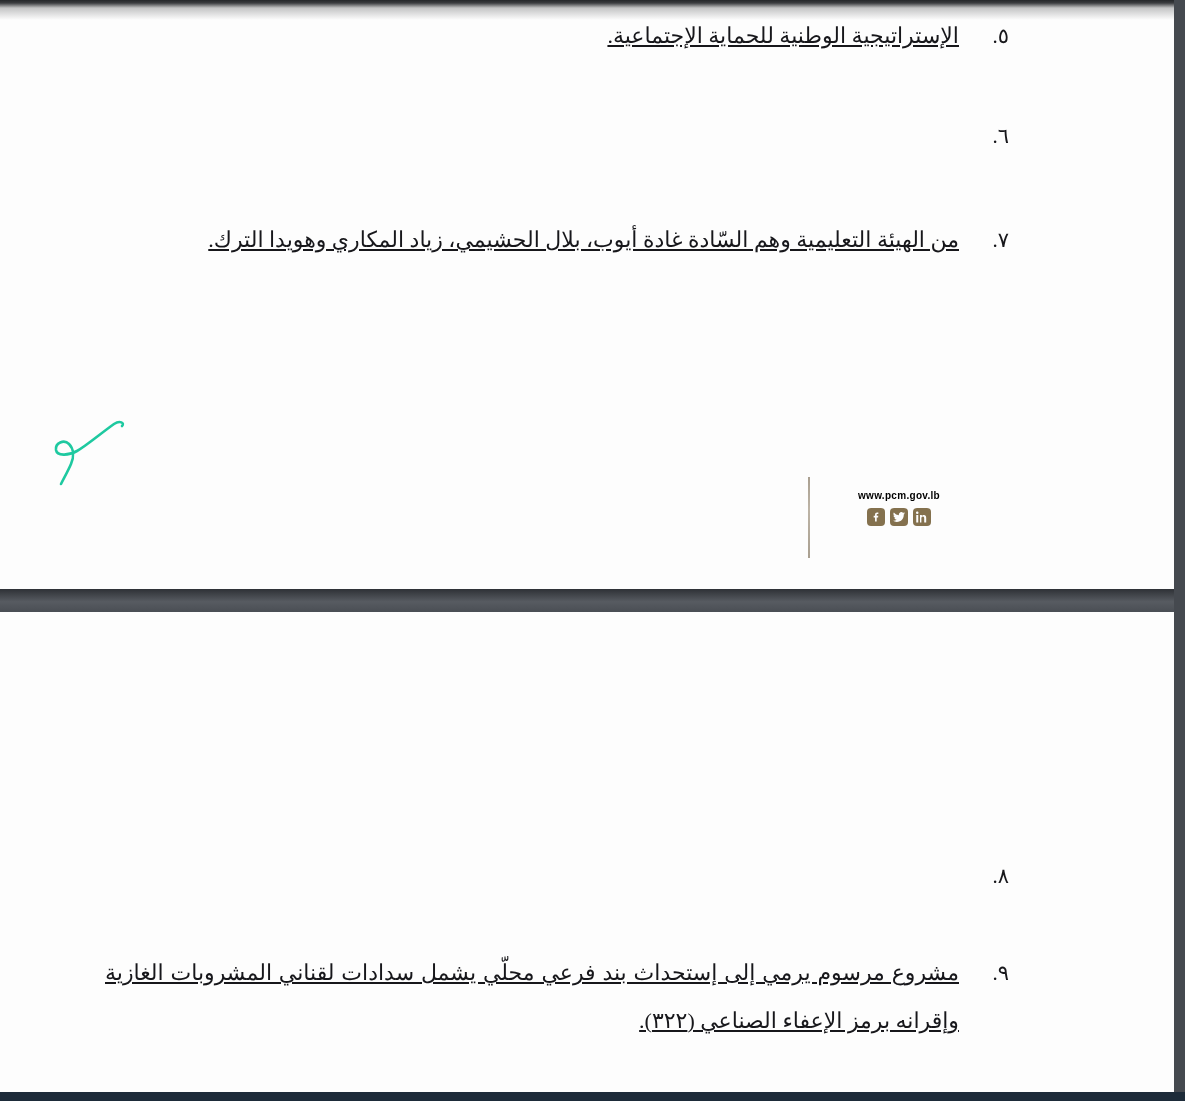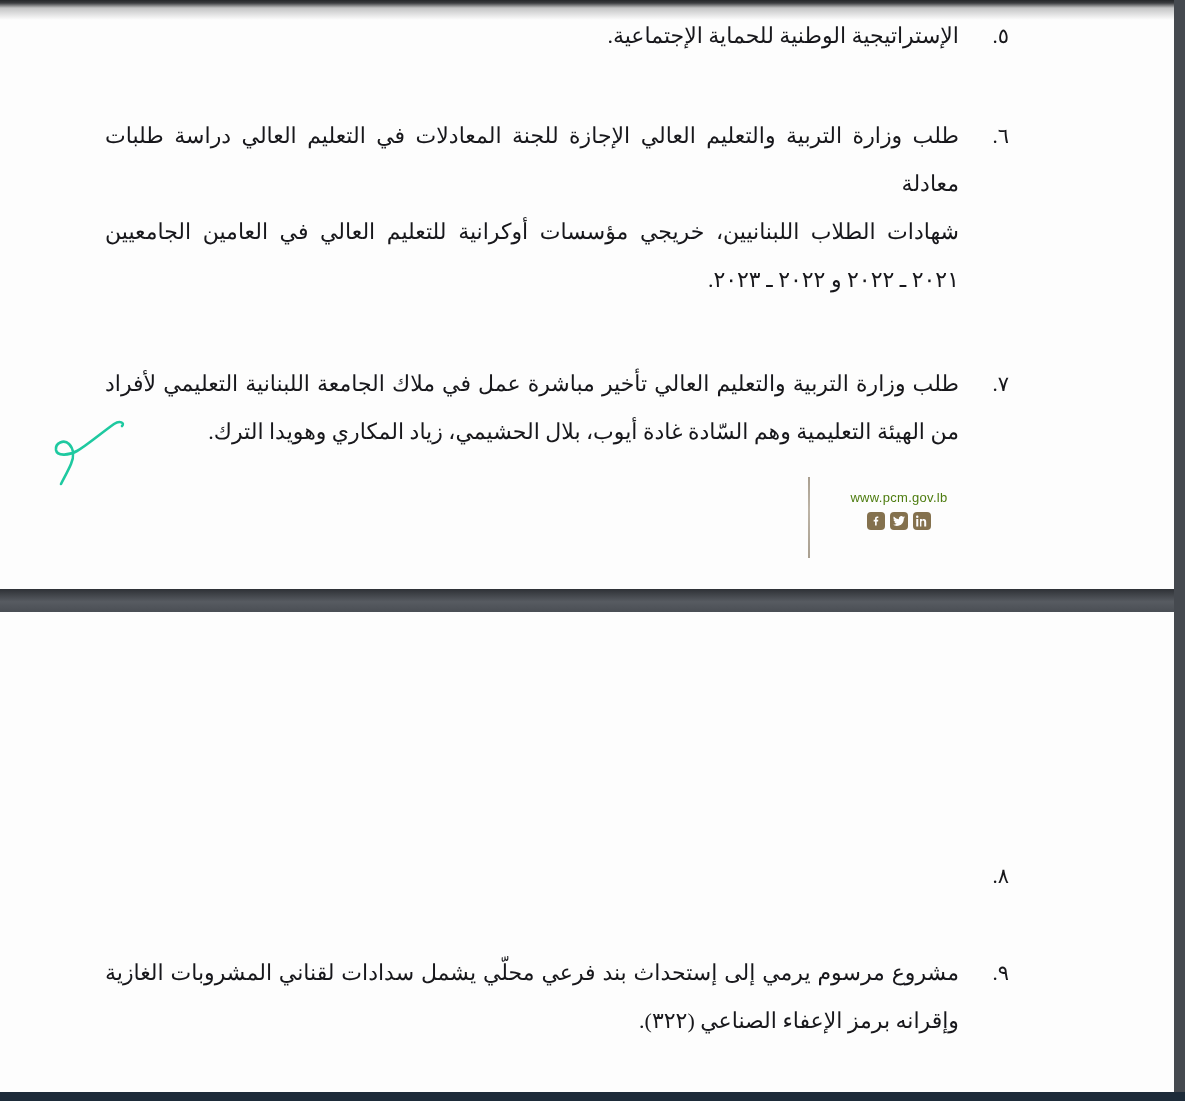--- a/index.html
+++ b/index.html
@@ -13,34 +13,34 @@
   .page1-topshadow{position:absolute;top:0;left:0;width:100%;height:20px;
     background:linear-gradient(180deg,rgba(24,26,30,0.95) 0,rgba(24,26,30,0.85) 3px,rgba(24,26,30,0.25) 8px,rgba(24,26,30,0) 20px);}
   .page-gap{position:absolute;top:589px;left:0;width:1174px;height:23px;
     background:linear-gradient(180deg,#2e3136 0%,#575b61 55%,#4a4e54 100%);}
   .page2{top:612px;height:480px;}
   .bottom-bar{position:absolute;top:1092px;left:0;width:1185px;height:9px;background:#1d2b39;}
 
   .item{display:flex;direction:rtl;padding:0 165px 0 105px;gap:20px;color:#17171b;}
   .num{flex:0 0 30px;font-size:21px;line-height:48px;text-align:right;}
   .body{flex:1;min-width:0;}
-  .line{font-size:22px;line-height:48px;direction:rtl;text-align:justify;text-align-last:justify;}
+  .line{font-size:22px;line-height:48px;direction:rtl;text-align:justify;text-align-last:justify;text-decoration:underline;}
   .line.last{text-align-last:right;}
 
   .item-5{margin-top:12px;}
   .item-6{margin-top:52px;}
   .item-7{margin-top:56px;}
   .item-8{margin-top:240px;}
   .item-9{margin-top:49px;}
 
   .handmark{position:absolute;left:48px;top:410px;}
 
   .footer{position:absolute;left:826px;top:490px;width:146px;text-align:center;}
-  .footer-url{font-size:13px;color:#4d7c0f;letter-spacing:0.3px;
-    font-family:"Liberation Sans","DejaVu Sans",sans-serif;}
+  .footer-url{font-size:10px;color:#000000;letter-spacing:0.3px;
+    font-family:"Liberation Sans","DejaVu Sans",sans-serif;font-weight:bold;}
   .social-row{margin-top:7px;display:flex;justify-content:center;gap:5px;}
   .sicon{width:18px;height:18px;border-radius:4px;background:#84714e;
     display:flex;align-items:center;justify-content:center;}
   .sicon svg{width:12px;height:12px;fill:#fdfdfd;}
   .footer-divider{position:absolute;left:808px;top:477px;width:2px;height:81px;
     background:linear-gradient(180deg,#a99f90,#bdb4a6 40%,#a99f90);}
 </style>
 </head>
 <body>
 
@@ -48,31 +48,25 @@
 
   <div class="item item-5">
     <span class="num">٥.</span>
     <div class="body">
       <div class="line last">الإستراتيجية الوطنية للحماية الإجتماعية.</div>
     </div>
   </div>
 
   <div class="item item-6">
     <span class="num">٦.</span>
-    <div class="body">
-      <div class="line">طلب وزارة التربية والتعليم العالي الإجازة للجنة المعادلات في التعليم العالي دراسة طلبات معادلة</div>
-      <div class="line">شهادات الطلاب اللبنانيين، خريجي مؤسسات أوكرانية للتعليم العالي في العامين الجامعيين</div>
-      <div class="line last">٢٠٢١ ـ ٢٠٢٢ و ٢٠٢٢ ـ ٢٠٢٣.</div>
-    </div>
   </div>
 
   <div class="item item-7">
     <span class="num">٧.</span>
     <div class="body">
-      <div class="line">طلب وزارة التربية والتعليم العالي تأخير مباشرة عمل في ملاك الجامعة اللبنانية التعليمي لأفراد</div>
       <div class="line last">من الهيئة التعليمية وهم السّادة غادة أيوب، بلال الحشيمي، زياد المكاري وهويدا الترك.</div>
     </div>
   </div>
 
   <svg class="handmark" width="84" height="88" viewBox="0 0 84 88">
     <path d="M 74,16 C 77,13 72,10 66,14 C 52,24 38,36 29,41 C 20,46 9,46 8,40
              C 7,33 16,29 21,34 C 26,39 26,47 23,54 C 20,61 16,68 13,74" fill="none" stroke="#1ec9a0" stroke-width="2.6" stroke-linecap="round" stroke-linejoin="round"></path>
   </svg>
 
   <div class="footer-divider"></div>

